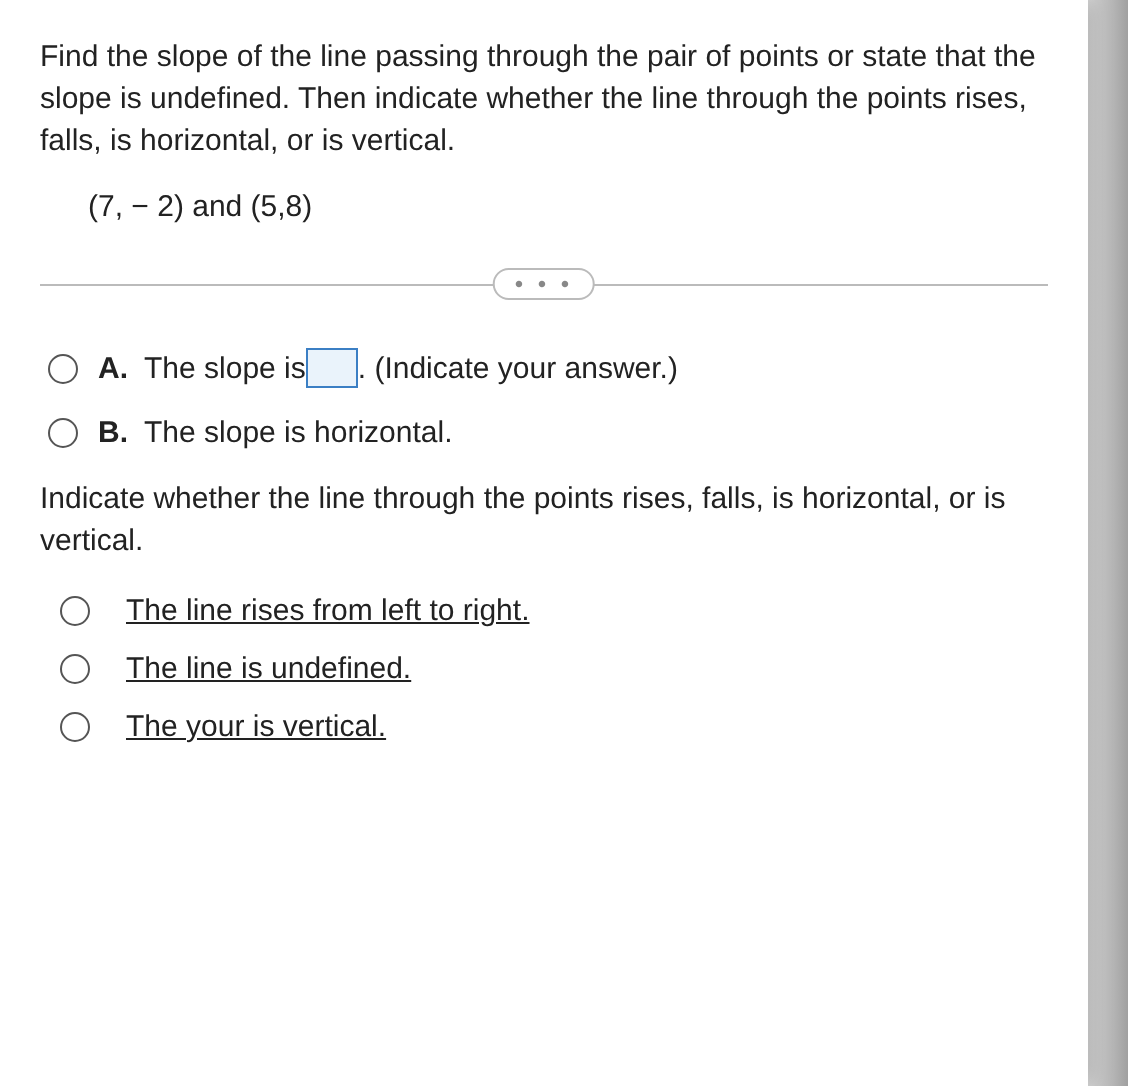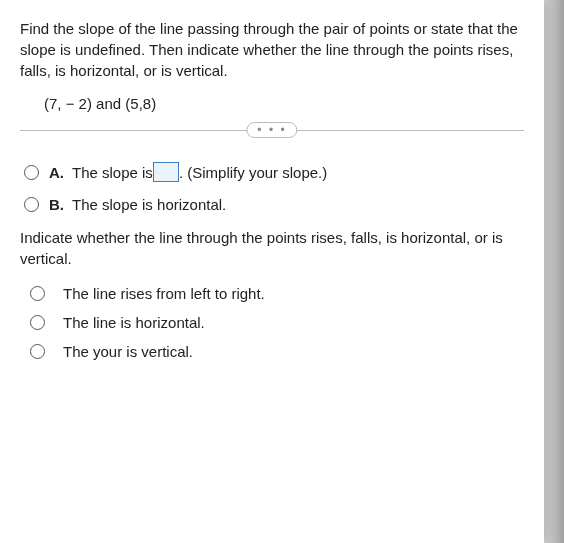--- a/index.html
+++ b/index.html
@@ -18,21 +18,21 @@
       height: 543px;
       padding: 18px 20px 14px 20px;
       box-shadow: 2px 0 10px rgba(0,0,0,0.2);
       position: relative;
     }
     .right-edge {
       width: 20px;
       background: linear-gradient(to right, #d8d8d8, #a0a0a0);
     }
     .question-text { line-height: 1.4; margin-bottom: 14px; }
-    .points { padding-left: 24px; margin-bottom: 8px; }
+    .points { padding-left: 24px; margin-bottom: 20px; }
     .divider-row {
       position: relative;
       height: 20px;
       margin-bottom: 22px;
     }
     .hr-line {
       border: none;
       border-top: 1px solid #bbb;
       width: 100%;
       position: absolute;
@@ -72,21 +72,21 @@
     .choice-text { display: flex; align-items: center; flex-wrap: wrap; gap: 0; }
     .answer-box {
       display: inline-block;
       width: 26px;
       height: 20px;
       border: 1px solid #3b7fc4;
       background: #eaf3fb;
       vertical-align: middle;
     }
     .section2 { margin-top: 12px; margin-bottom: 16px; line-height: 1.4; }
-    .radio-list .choice-row { margin-bottom: 12px; padding-left: 10px; }
+    .radio-list .choice-row { margin-bottom: 12px; padding-left: 10px; text-decoration: underline; }
     .radio-list .radio { margin-right: 18px; }
   </style>
 </head>
 <body>
 
 <div class="sheet">
 
   <p class="question-text">Find the slope of the line passing through the pair of points or state that the slope is undefined. Then indicate whether the line through the points rises, falls, is horizontal, or is vertical.</p>
   <p class="points">(7, − 2) and (5,8)</p>
 
@@ -95,40 +95,40 @@
     <div class="ellipsis-pill">• • •</div>
   </div>
 
 
   <div class="choice-row">
     <span class="radio"></span>
     <span class="choice-label">A.</span>
     <span class="choice-text">
       <span>The slope is</span>
       <span class="answer-box"></span>
-      <span>. (Simplify your slope.)</span>
+      <span>. (Indicate your answer.)</span>
     </span>
   </div>
 
   <div class="choice-row">
     <span class="radio"></span>
     <span class="choice-label">B.</span>
     <span>The slope is horizontal.</span>
   </div>
 
   <p class="section2">Indicate whether the line through the points rises, falls, is horizontal, or is vertical.</p>
 
   <div class="radio-list">
     <div class="choice-row">
       <span class="radio"></span>
       <span>The line rises from left to right.</span>
     </div>
     <div class="choice-row">
       <span class="radio"></span>
-      <span>The line is horizontal.</span>
+      <span>The line is undefined.</span>
     </div>
     <div class="choice-row">
       <span class="radio"></span>
       <span>The your is vertical.</span>
     </div>
   </div>
 
 </div>
 <div class="right-edge"></div>
 

